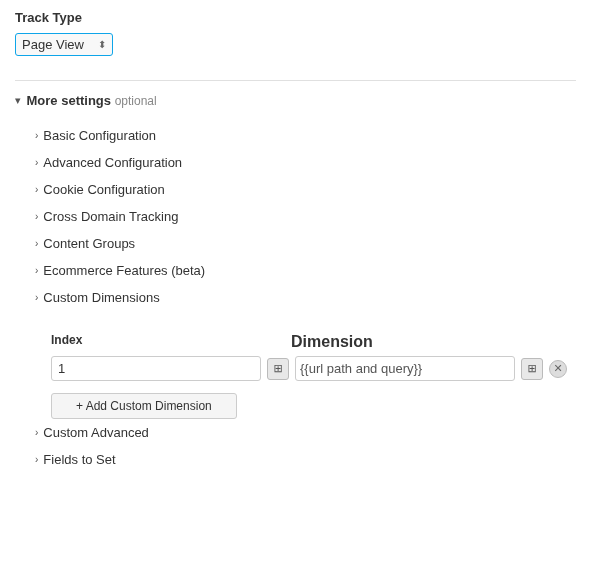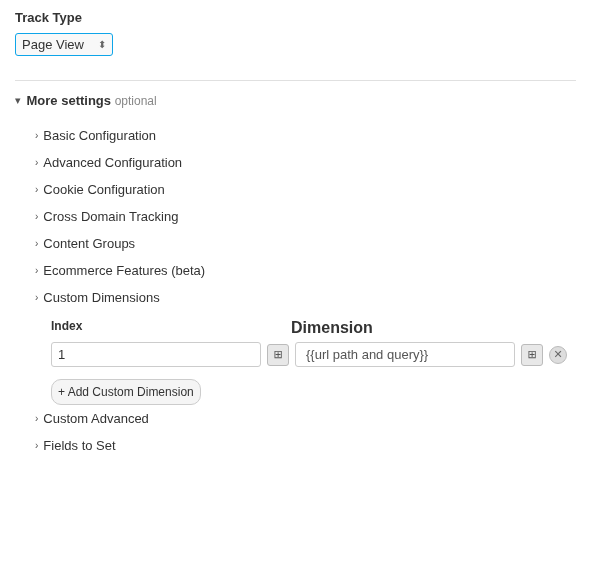--- a/index.html
+++ b/index.html
@@ -100,21 +100,21 @@
       font-size: 13px;
       color: #333;
     }
     .custom-dimensions-header .chevron-down {
       font-size: 10px;
       color: #555;
     }
 
     .dimensions-table {
       padding-left: 16px;
-      margin-top: 8px;
+      margin-top: 22px;
     }
     .dim-col-headers {
       display: flex;
       gap: 10px;
       margin-bottom: 5px;
     }
     .col-header-index {
       width: 230px;
       font-weight: bold;
       font-size: 12px;
@@ -140,21 +140,21 @@
       padding: 4px 6px;
       font-size: 13px;
       color: #333;
       outline: none;
     }
 
     .dim-dimension-input {
       width: 220px;
       border: 1px solid #ccc;
       border-radius: 3px;
-      padding: 4px 10px;
+      padding: 4px 4px;
       font-size: 13px;
       color: #555;
       outline: none;
     }
 
     .icon-btn {
       display: inline-flex;
       align-items: center;
       justify-content: center;
       width: 22px;
@@ -178,23 +178,23 @@
       border-radius: 50%;
       cursor: pointer;
       font-size: 11px;
       color: #666;
     }
 
     .add-custom-btn {
       display: inline-flex;
       align-items: center;
       gap: 3px;
-      padding: 5px 6px;
+      padding: 5px 24px;
       border: 1px solid #ccc;
-      border-radius: 10px;
+      border-radius: 3px;
       background: #f5f5f5;
       font-size: 12px;
       color: #333;
       cursor: pointer;
       margin-top: 4px;
     }
   </style>
 </head>
 <body>
 

